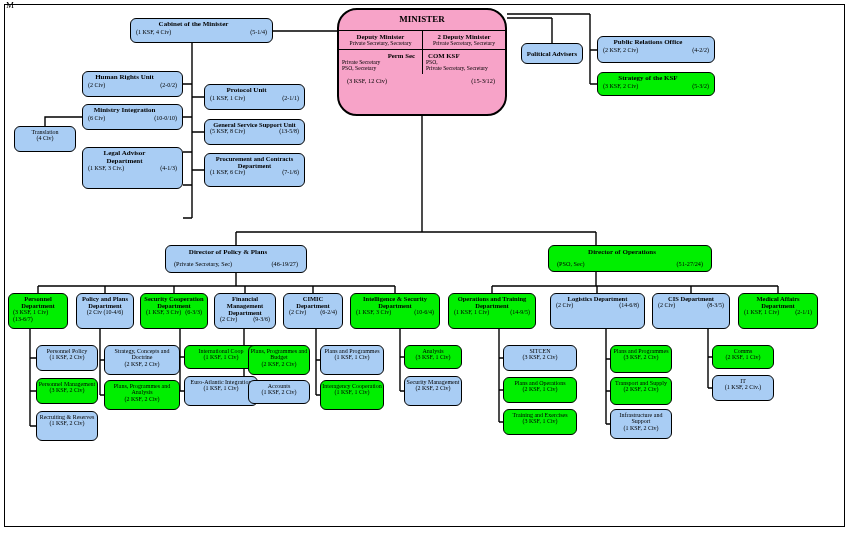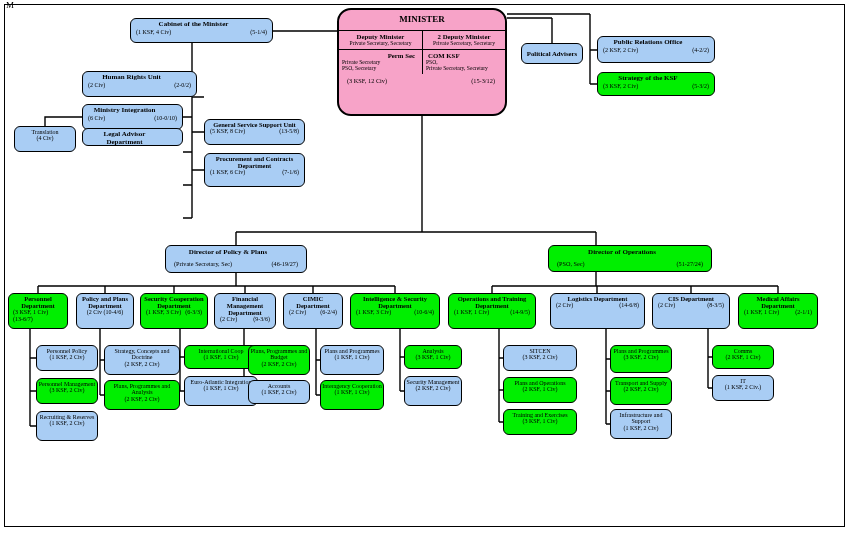--- a/index.html
+++ b/index.html
@@ -14,21 +14,21 @@
   .bt{font-weight:bold;text-align:center;font-size:6.5px;padding:1px 2px 0 2px;}
   .bt7{font-weight:bold;text-align:center;font-size:7px;padding:2px 18px 0 2px;}
   .srow{display:flex;justify-content:space-between;padding:0 5px;font-size:6px;}
   .scen{text-align:center;font-size:6px;}
   .sleft{text-align:left;font-size:6px;padding-left:4px;}
   .child{font-size:6px;text-align:center;padding-top:2px;}
   .onecell{display:flex;align-items:center;justify-content:center;font-weight:bold;font-size:6.8px;text-align:center;}
   .dirbox .bt7{padding-top:3px;text-align:center;}
   .dirbox .srow{margin-top:4px;font-size:6.2px;padding:0 8px;}
   
-  .minister{border:2px solid #000;border-radius:14px;}
+  .minister{border:2px solid #000;border-radius:20px;}
   .m-title{text-align:center;font-weight:bold;font-size:9px;padding-top:5px;}
   .m-grid{display:grid;grid-template-columns:1fr 1fr;border-top:1.2px solid #000;margin-top:5px;}
   .m-cell{padding:2px 3px 3px 3px;}
   .m-cell.bb{border-bottom:1.2px solid #000;}
   .m-cell.vl{border-left:1.2px solid #000;}
   .m-h{font-weight:bold;font-size:6.8px;text-align:center;}
   .m-h.r{text-align:right;padding-right:4px;}
   .m-h.l{text-align:left;padding-left:2px;}
   .m-s{font-size:5.6px;text-align:center;}
   .m-s.l{text-align:left;}
@@ -112,46 +112,53 @@
       </div>
   </div>
   <div class="box green" style="left:597px;top:72px;width:118px;height:24px">
     <div class="bt7">Strategy of the KSF</div>
     <div class="srow">
         <span>(3 KSF, 2 Civ)</span>
         <span>(5-3/2)</span>
       </div>
   </div>
 
-  <div class="box blue" style="left:82px;top:71px;width:115px;height:26px">
+  <div class="box blue" style="left:82px;top:71px;width:101px;height:26px">
     <div class="bt7">Human Rights Unit</div>
     <div class="srow">
         <span>(2 Civ)</span>
         <span>(2-0/2)</span>
       </div>
   </div>
   <div class="box blue" style="left:82px;top:104px;width:101px;height:26px">
     <div class="bt7">Ministry Integration</div>
     <div class="srow">
         <span>(6 Civ)</span>
         <span>(10-0/10)</span>
       </div>
   </div>
   <div class="box blue child" style="left:14px;top:126px;width:62px;height:26px">
     <div>Translation</div>
     <div>(4 Civ)</div>
   </div>
-  <div class="box blue" style="left:82px;top:128px;width:101px;height:18px">
+  <div class="box blue" style="left:82px;top:147px;width:101px;height:42px">
     <div class="bt7">Legal Advisor Department</div>
     <div class="srow">
         <span>(1 KSF, 3 Civ.)</span>
         <span>(4-1/3)</span>
       </div>
   </div>
 
+  <div class="box blue" style="left:204px;top:84px;width:101px;height:26px">
+    <div class="bt7">Protocol Unit</div>
+    <div class="srow">
+        <span>(1 KSF, 1 Civ)</span>
+        <span>(2-1/1)</span>
+      </div>
+  </div>
   <div class="box blue" style="left:204px;top:119px;width:101px;height:26px">
     <div class="bt">General Service Support Unit</div>
     <div class="srow">
         <span>(5 KSF, 8 Civ)</span>
         <span>(13-5/8)</span>
       </div>
   </div>
   <div class="box blue" style="left:204px;top:153px;width:101px;height:34px">
     <div class="bt">Procurement and Contracts Department</div>
     <div class="srow">

